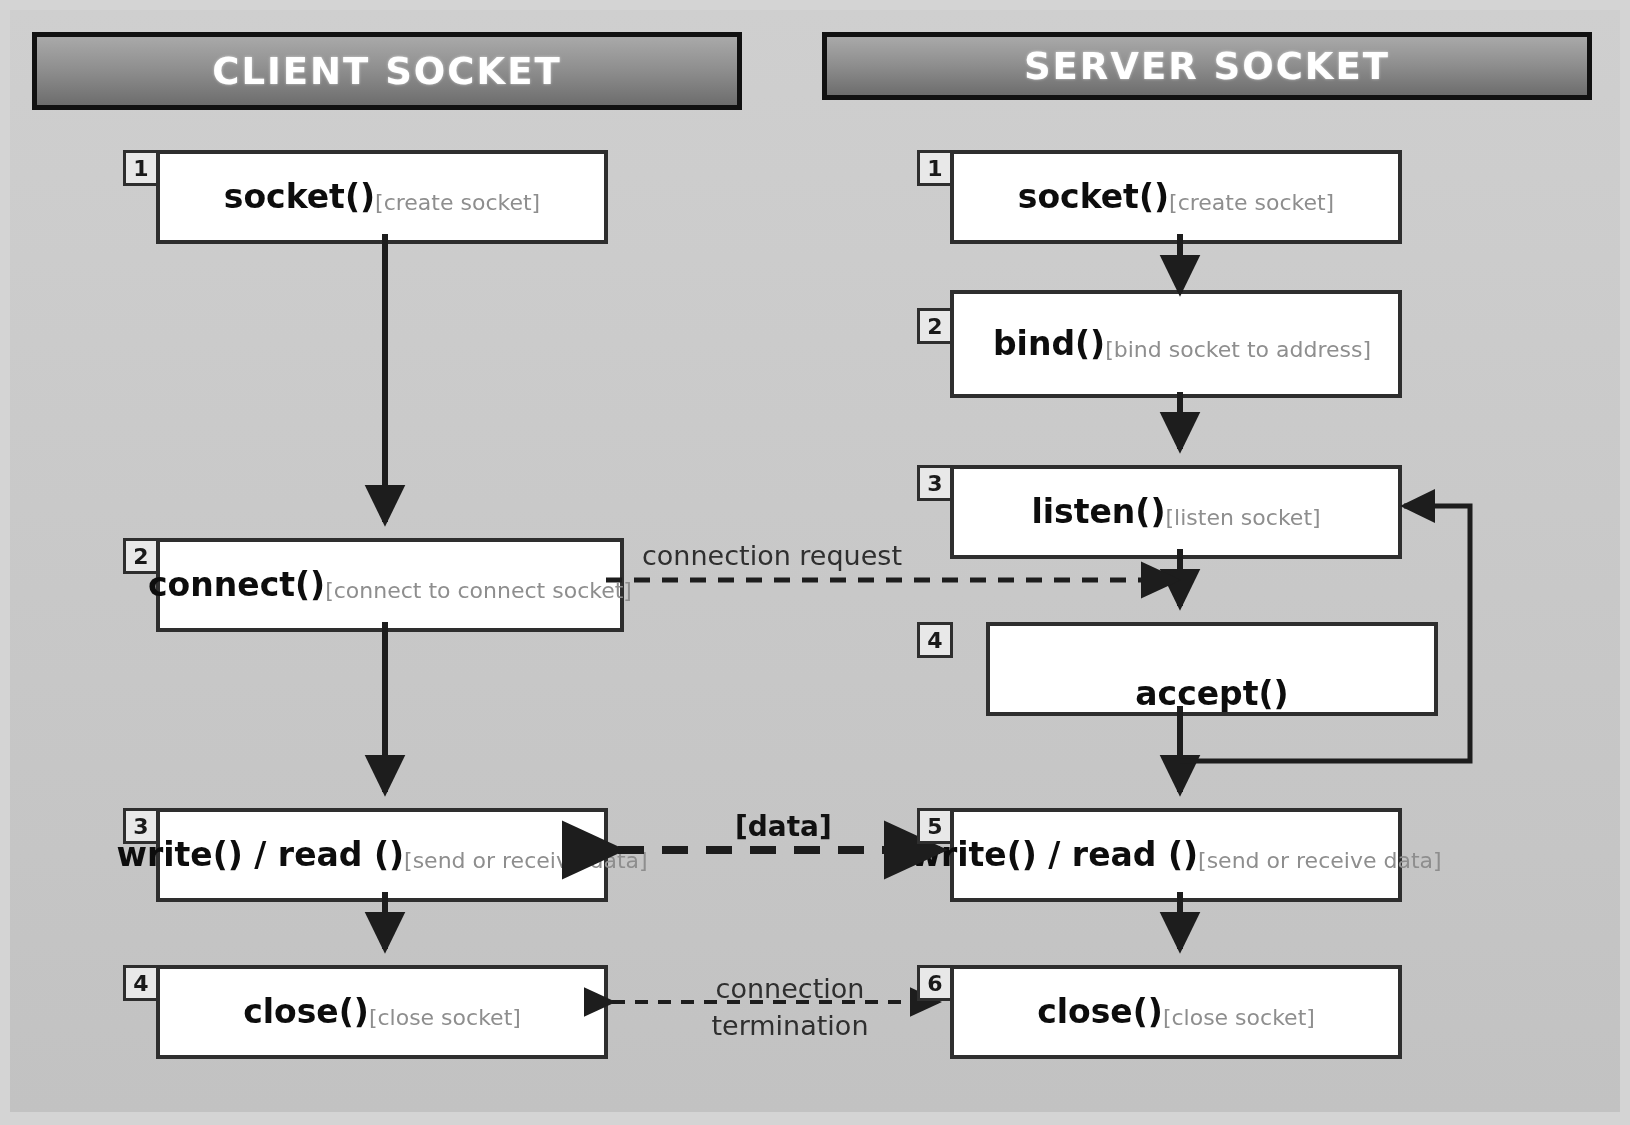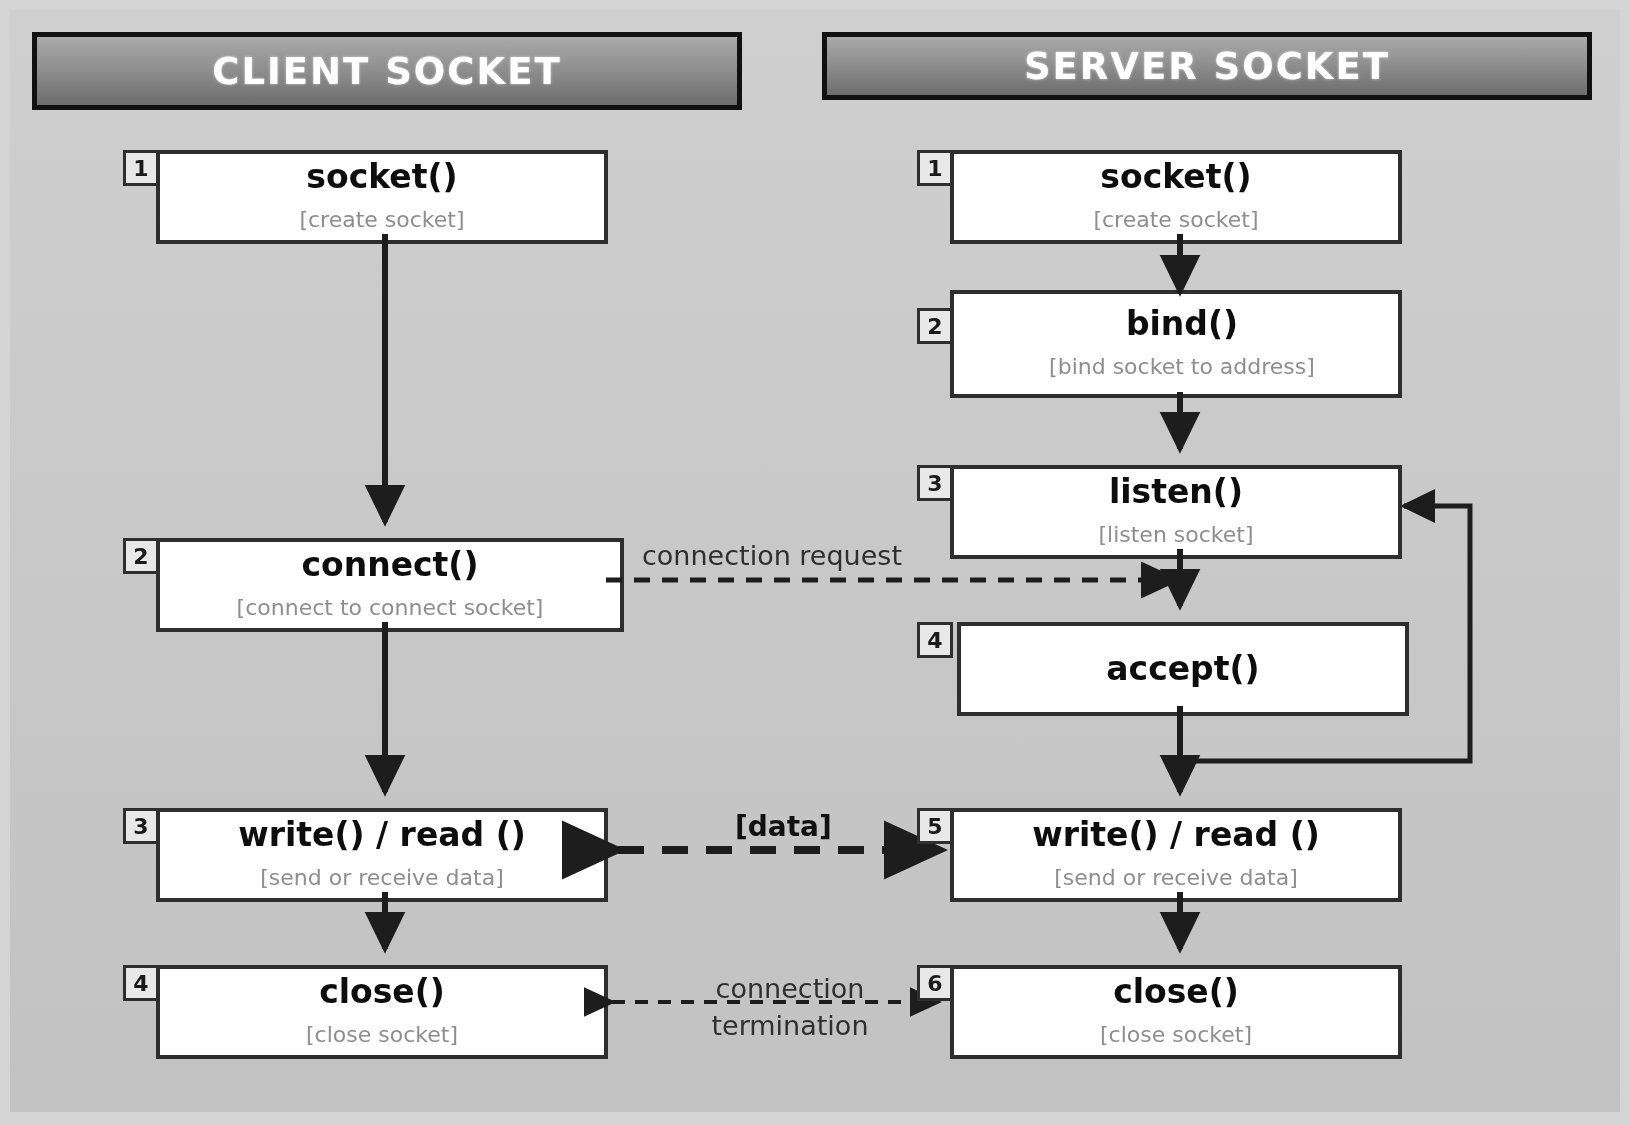--- a/index.html
+++ b/index.html
@@ -43,21 +43,21 @@
     text-shadow: 0 0 3px rgba(255,255,255,0.55);
   }
 
   
   .node {
     position: absolute;
     background: #ffffff;
     border: 4px solid #2e2e2e;
     box-sizing: border-box;
     display: flex;
-    flex-direction: column;
+    flex-direction: row;
     align-items: center;
     justify-content: center;
   }
   .node .fn {
     font-size: 33px;
     font-weight: bold;
     color: #0d0d0d;
     line-height: 1.05;
     white-space: nowrap;
   }
@@ -177,21 +177,21 @@
       </div>
 
     <div class="node" style="left:940px; top:455px; width:452px; height:94px;">
       <div class="fn">listen()</div>
       <div class="desc">[listen socket]</div>
     </div>
     <div class="step-tab" style="left:907px; top:455px;">
         <span>3</span>
       </div>
 
-    <div class="node" style="left:947px; top:612px; width:452px; height:94px;">
+    <div class="node" style="left:976px; top:612px; width:452px; height:94px;align-items:flex-end;">
       <div class="fn">accept()</div>
     </div>
     <div class="step-tab" style="left:907px; top:612px;">
         <span>4</span>
       </div>
 
     <div class="node" style="left:940px; top:798px; width:452px; height:94px;">
       <div class="fn">write() / read ()</div>
       <div class="desc">[send or receive data]</div>
     </div>

